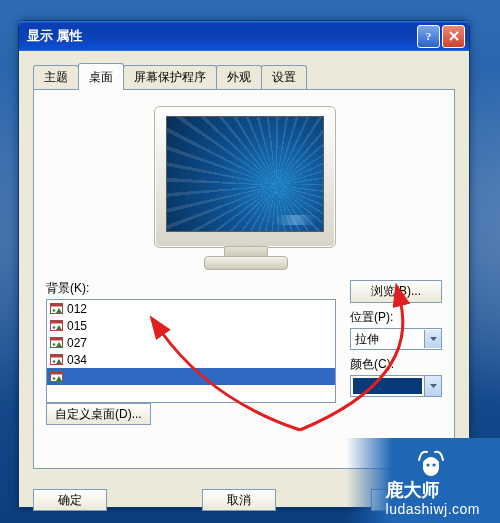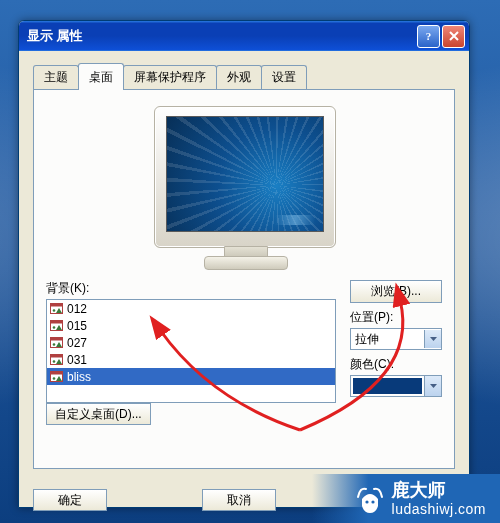--- a/index.html
+++ b/index.html
@@ -144,22 +144,22 @@
 .customrow{}
 
 .dlgbtns{display:flex;justify-content:space-between;gap:16px;padding:20px 10px 0 0;}
 .dlgbtns .ctrlbtn{width:74px;height:22px;}
 .dlgbtns .ctrlbtn.disabled{color:#a0a0a0;}
 
 .arrows{position:absolute;left:0;top:0;width:468px;height:520px;pointer-events:none;}
 
 .watermark{
   position:absolute;right:0;bottom:0;display:flex;align-items:center;
-  background:linear-gradient(90deg,transparent,#1f66b5 30%);padding:6px 14px 6px 40px;
-  color:#fff;font-size:18px;font-weight:bold;
+  background:linear-gradient(90deg,transparent,#1f66b5 30%);padding:6px 20px 6px 40px;
+  color:#fff;font-size:18px;font-weight:bold;flex-direction:column;
 }
 .watermark .deer{width:36px;height:36px;margin-right:4px;}
 .watermark .cn{line-height:1;}
 .watermark .url{display:block;font-size:14px;font-weight:normal;letter-spacing:.5px;}
 </style>
 </head>
 <body>
 
 <div class="win">
   <div class="titlebar">
@@ -226,30 +226,29 @@
                   </svg></span>
                 <span class="txt">027</span>
               </div>
               <div class="item">
                 <span class="icn"><svg class="img-icon" viewBox="0 0 13 13">
                     <rect x="0.5" y="1.5" width="12" height="10" fill="#fff" stroke="#b04040"></rect>
                     <rect x="0.5" y="1.5" width="12" height="3" fill="#b04040"></rect>
                     <circle cx="4" cy="8.5" r="1.3" fill="#3a7a3a"></circle>
                     <path d="M6 11 L9 6 L12 11 Z" fill="#3a7a3a"></path>
                   </svg></span>
-                <span class="txt">031</span>
+                <span class="txt">034</span>
               </div>
               <div class="item selected">
                 <span class="icn"><svg class="img-icon" viewBox="0 0 13 13">
                     <rect x="0.5" y="1.5" width="12" height="10" fill="#fff" stroke="#b04040"></rect>
                     <rect x="0.5" y="1.5" width="12" height="3" fill="#b04040"></rect>
                     <circle cx="4" cy="8.5" r="1.3" fill="#3a7a3a"></circle>
                     <path d="M6 11 L9 6 L12 11 Z" fill="#3a7a3a"></path>
                   </svg></span>
-                <span class="txt">bliss</span>
               </div>
             </div>
           <div class="customrow">
             <div class="longbtn">
               <span>自定义桌面(D)...</span>
             </div>
           </div>
         </div>
         <div class="rightcol">
           <div class="ctrlbtn">

